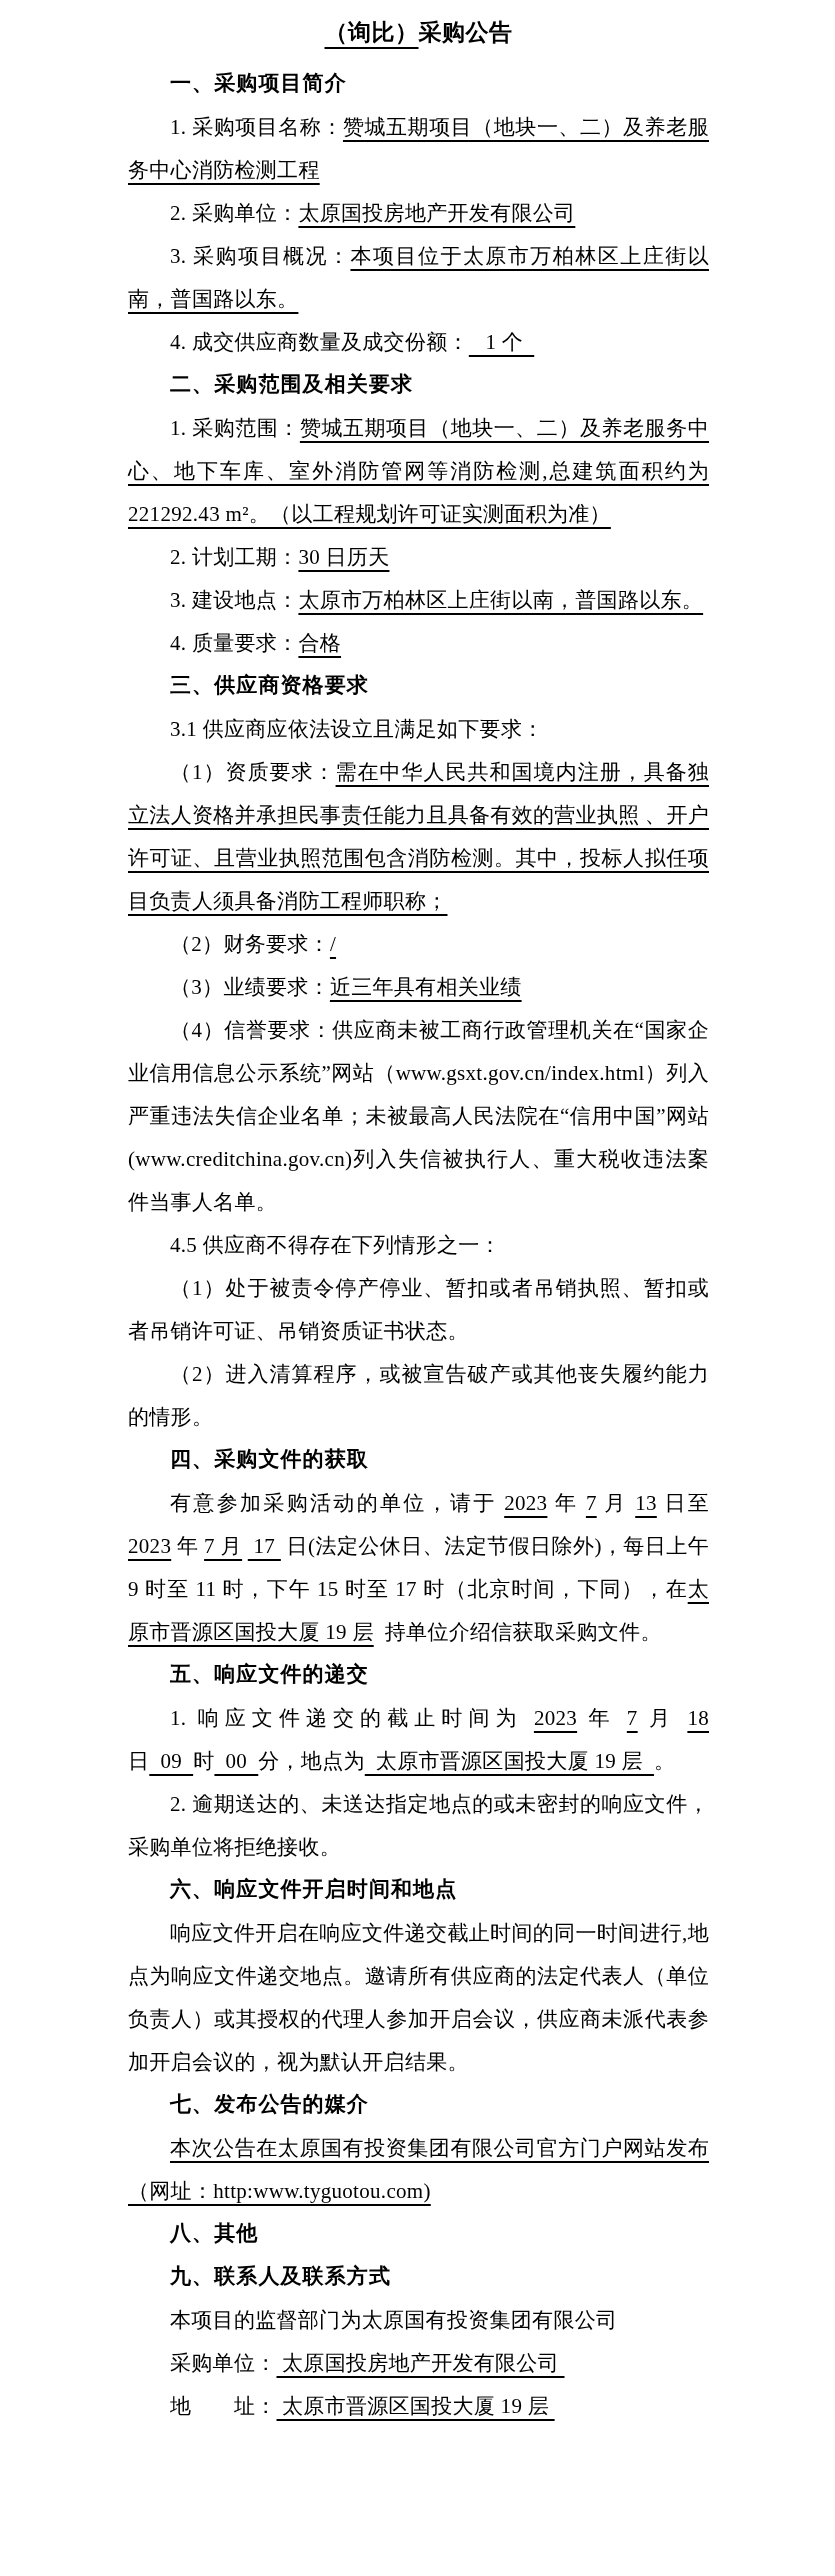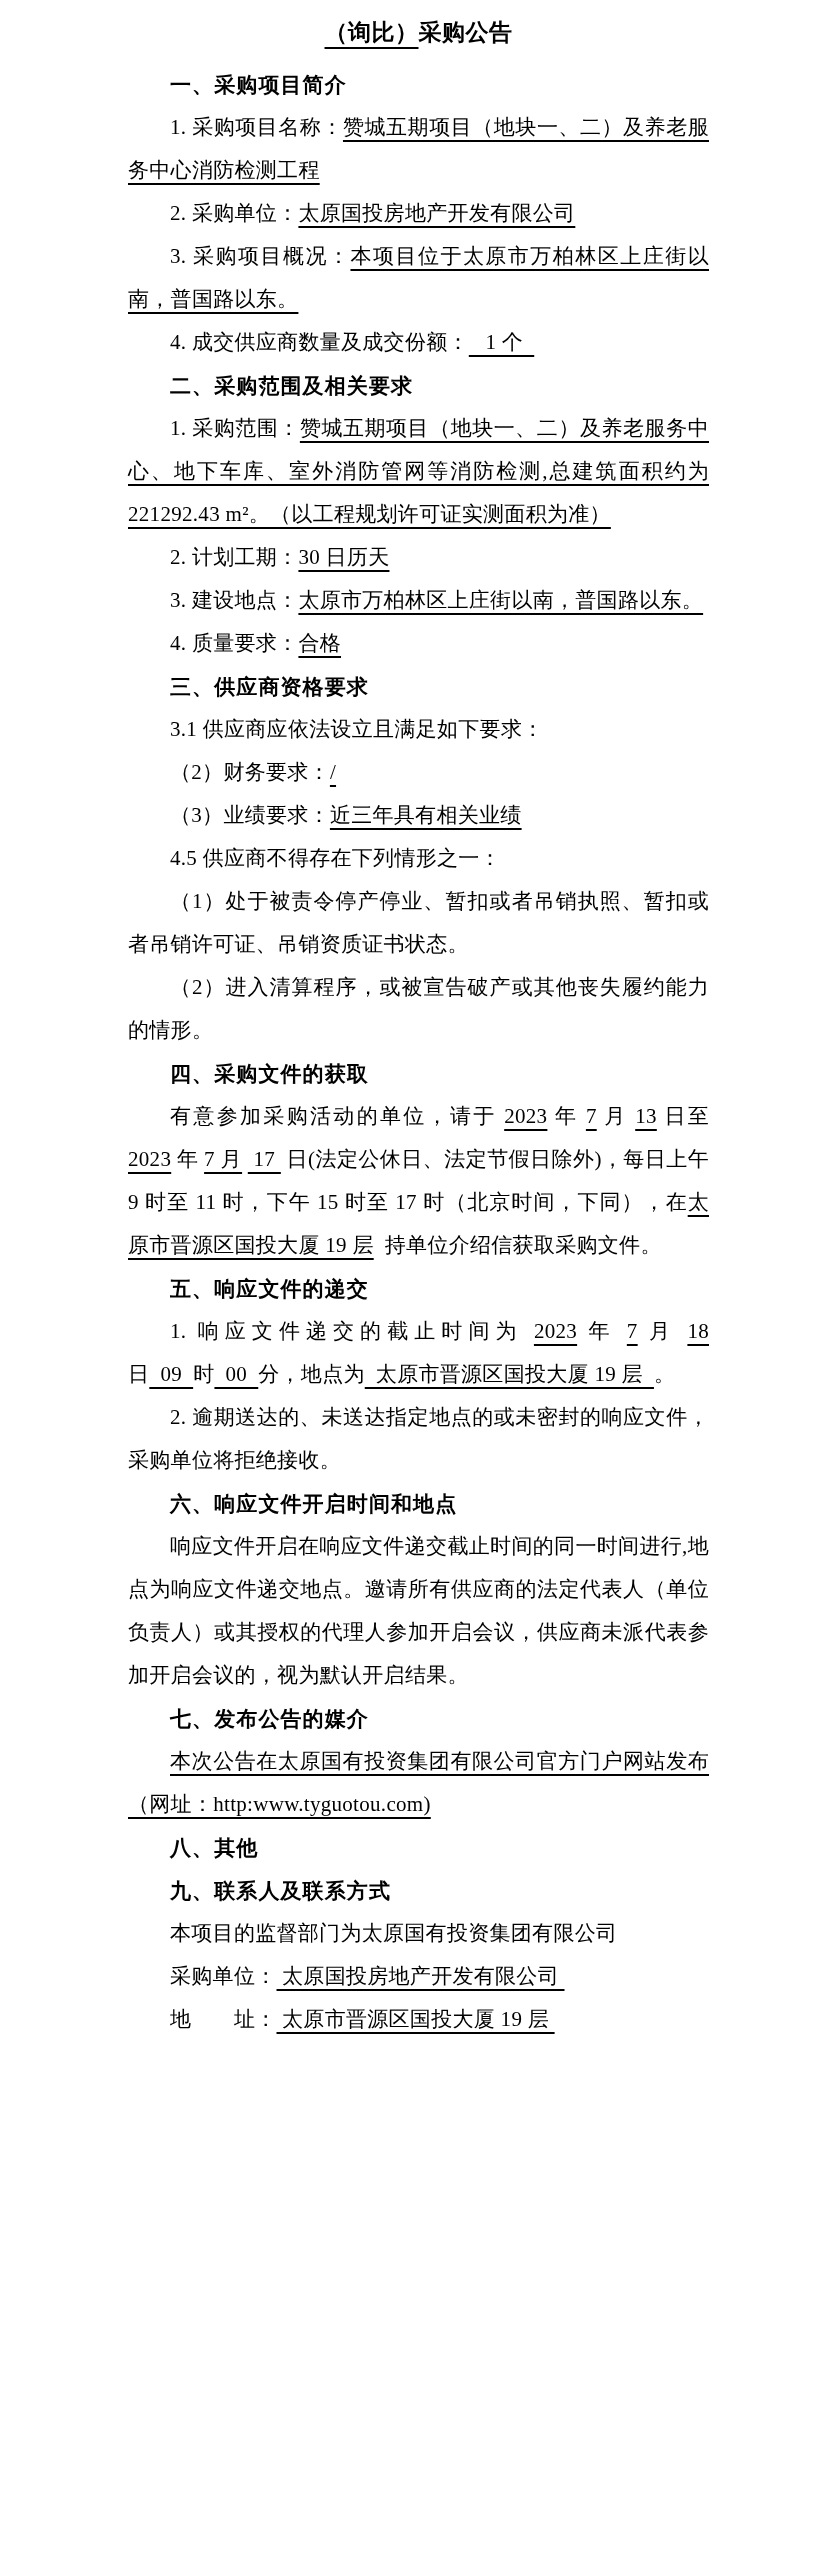--- a/index.html
+++ b/index.html
@@ -35,21 +35,21 @@
   .line {
     margin: 0;
     font-size: 21px;
     line-height: 43px;
     text-indent: 2em;
     text-align: justify;
     text-justify: inter-character;
     letter-spacing: 0.3px;
   }
   .line.heading {
-    font-family: Liberation Sans, sans-serif;
+    font-family: Liberation Mono, monospace;
     font-weight: bold;
     letter-spacing: 1.1px;
   }
   .u {
     text-decoration: underline;
     text-decoration-thickness: 1.6px;
     text-underline-offset: 5.8px;
   }
 </style>
 </head>
@@ -66,22 +66,24 @@
         <p class="line item"><span>2. 采购单位：</span><span class="u">太原国投房地产开发有限公司</span></p>
         <p class="line item"><span>3. 采购项目概况：</span><span class="u">本项目位于太原市万柏林区上庄街以南，普国路以东。</span></p>
         <p class="line item"><span>4. 成交供应商数量及成交份额：</span><span class="u">&nbsp;&nbsp;&nbsp;1 个&nbsp;&nbsp;</span></p>
         <p class="line heading"><span>二、采购范围及相关要求</span></p>
         <p class="line item"><span>1. 采购范围：</span><span class="u">赞城五期项目（地块一、二）及养老服务中心、地下车库、室外消防管网等消防检测,总建筑面积约为 221292.43 m²。（以工程规划许可证实测面积为准）</span></p>
         <p class="line item"><span>2. 计划工期：</span><span class="u">30 日历天</span></p>
         <p class="line item"><span>3. 建设地点：</span><span class="u">太原市万柏林区上庄街以南，普国路以东。</span></p>
         <p class="line item"><span>4. 质量要求：</span><span class="u">合格</span></p>
         <p class="line heading"><span>三、供应商资格要求</span></p>
         <p class="line item"><span>3.1 供应商应依法设立且满足如下要求：</span></p>
+        <p class="line item"><span>（1）资质要求：</span><span class="u">需在中华人民共和国境内注册，具备独立法人资格并承担民事责任能力且具备有效的营业执照 、开户许可证、且营业执照范围包含消防检测。其中，投标人拟任项目负责人须具备消防工程师职称；</span></p>
         <p class="line item"><span>（2）财务要求：</span><span class="u">/</span></p>
         <p class="line item"><span>（3）业绩要求：</span><span class="u">近三年具有相关业绩</span></p>
+        <p class="line item"><span>（4）信誉要求：供应商未被工商行政管理机关在“国家企业信用信息公示系统”网站（www.gsxt.gov.cn/index.html）列入严重违法失信企业名单；未被最高人民法院在“信用中国”网站(www.creditchina.gov.cn)列入失信被执行人、重大税收违法案件当事人名单。</span></p>
         <p class="line item"><span>4.5 供应商不得存在下列情形之一：</span></p>
         <p class="line item"><span>（1）处于被责令停产停业、暂扣或者吊销执照、暂扣或者吊销许可证、吊销资质证书状态。</span></p>
         <p class="line item"><span>（2）进入清算程序，或被宣告破产或其他丧失履约能力的情形。</span></p>
         <p class="line heading"><span>四、采购文件的获取</span></p>
         <p class="line item"><span>有意参加采购活动的单位，请于 </span><span class="u">2023</span><span> 年 </span><span class="u">7</span><span> 月 </span><span class="u">13</span><span> 日至 </span><span class="u">2023</span><span> 年 </span><span class="u">7 月</span><span>&nbsp;</span><span class="u">&nbsp;17&nbsp;</span><span>&nbsp;日(法定公休日、法定节假日除外)，每日上午 9 时至 11 时，下午 15 时至 17 时（北京时间，下同），在</span><span class="u">太原市晋源区国投大厦 19 层</span><span>&nbsp;&nbsp;持单位介绍信获取采购文件。</span></p>
         <p class="line heading"><span>五、响应文件的递交</span></p>
         <p class="line item"><span>1. 响应文件递交的截止时间为 </span><span class="u">2023</span><span> 年 </span><span class="u">7</span><span> 月 </span><span class="u">18</span><span> 日</span><span class="u">&nbsp;&nbsp;09&nbsp;&nbsp;</span><span>时</span><span class="u">&nbsp;&nbsp;00&nbsp;&nbsp;</span><span>分，地点为</span><span class="u">&nbsp;&nbsp;太原市晋源区国投大厦 19 层&nbsp;&nbsp;</span><span>。</span></p>
         <p class="line item"><span>2. 逾期送达的、未送达指定地点的或未密封的响应文件，采购单位将拒绝接收。</span></p>
         <p class="line heading"><span>六、响应文件开启时间和地点</span></p>
         <p class="line item"><span>响应文件开启在响应文件递交截止时间的同一时间进行,地点为响应文件递交地点。邀请所有供应商的法定代表人（单位负责人）或其授权的代理人参加开启会议，供应商未派代表参加开启会议的，视为默认开启结果。</span></p>

